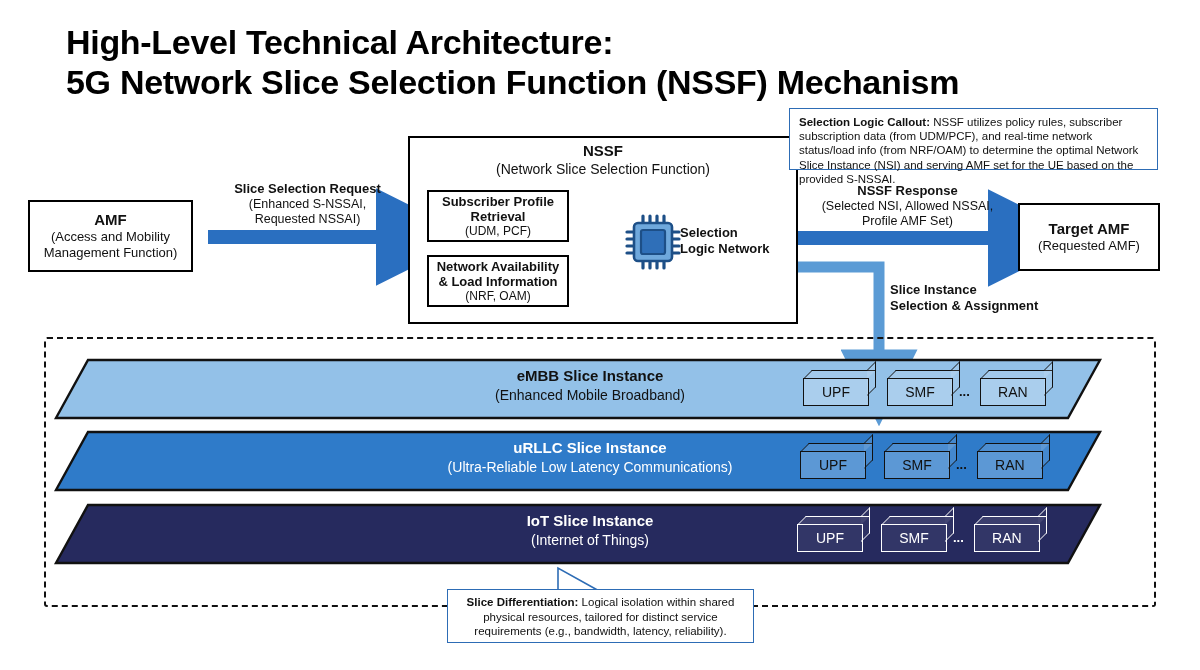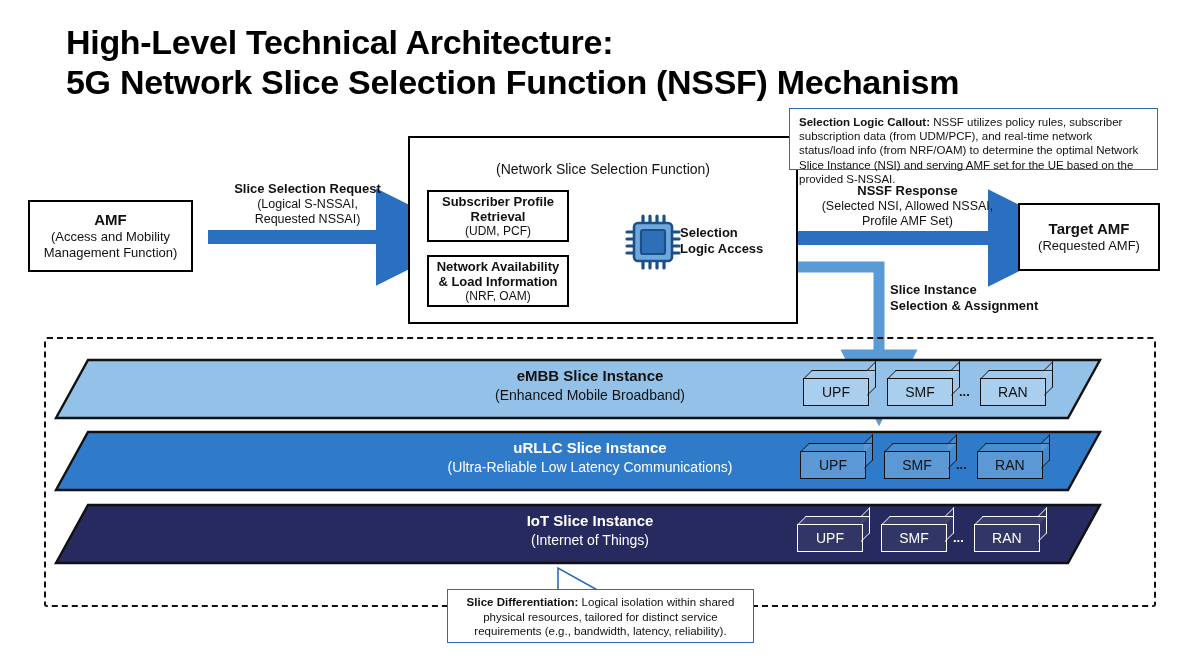--- a/index.html
+++ b/index.html
@@ -155,25 +155,26 @@
   </svg>
 
   <div class="abs nbox" id="amf">
     <div class="t1">AMF</div>
     <div class="t2">(Access and Mobility</div>
     <div class="t2">Management Function)</div>
   </div>
 
   <div class="abs lbl" id="slice-req-label">
     <div class="bold">Slice Selection Request</div>
-    <div class="reg">(Logical S-NSSAI,</div>
+    <div class="reg">(Enhanced S-NSSAI,</div>
     <div class="reg">Requested NSSAI)</div>
   </div>
 
   <div class="abs" id="nssf"></div>
+  <div class="abs" id="nssf-title">NSSF</div>
   <div class="abs" id="nssf-sub">(Network Slice Selection Function)</div>
 
   <div class="abs inner-box" id="subscriber-box">
     <div class="b1">Subscriber Profile</div>
     <div class="b1">Retrieval</div>
     <div class="b2">(UDM, PCF)</div>
   </div>
 
   <div class="abs inner-box" id="netavail-box">
     <div class="b1">Network Availability</div>
@@ -201,21 +202,21 @@
         <line x1="46" y1="32" x2="54" y2="32"></line>
           <line x1="46" y1="39" x2="54" y2="39"></line>
       </g>
       <rect x="9" y="9" width="38" height="38" rx="4" fill="#6fa8dc" stroke="#1d4f87" stroke-width="2.6"></rect>
       <rect x="16" y="16" width="24" height="24" rx="2" fill="#2f6fb8" stroke="#1d4f87" stroke-width="2.2"></rect>
     </svg>
   </div>
 
   <div class="abs" id="sle-label">
     <div>Selection</div>
-    <div>Logic Access</div>
+    <div>Logic Network</div>
   </div>
 
   <div class="abs callout" id="logic-callout">
     <b>Selection Logic Callout:</b><span> NSSF utilizes policy rules, subscriber subscription data (from UDM/PCF), and real-time network status/load info (from NRF/OAM) to determine the optimal Network Slice Instance (NSI) and serving AMF set for the UE based on the provided S-NSSAI.</span>
   </div>
 
   <div class="abs lbl" id="nssf-resp-label">
     <div class="bold">NSSF Response</div>
     <div class="reg">(Selected NSI, Allowed NSSAI,</div>
     <div class="reg">Profile AMF Set)</div>

